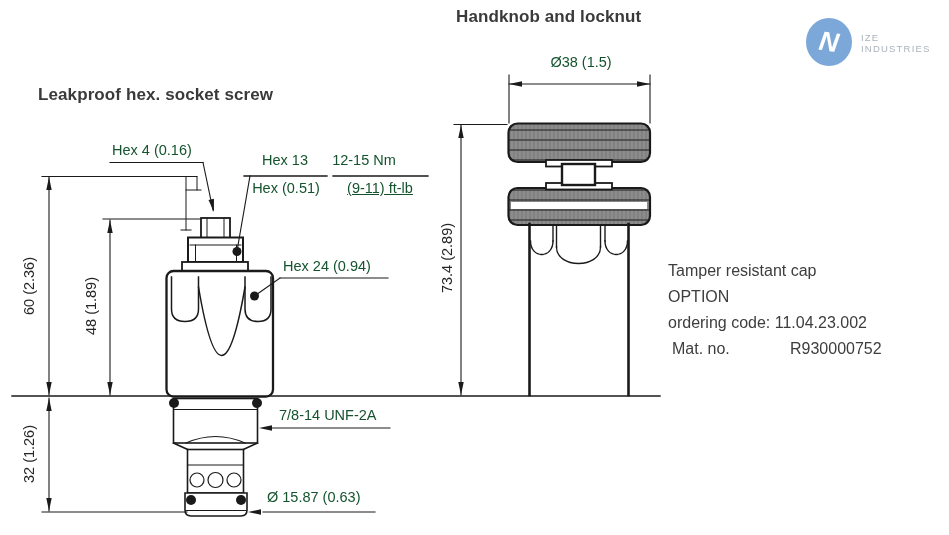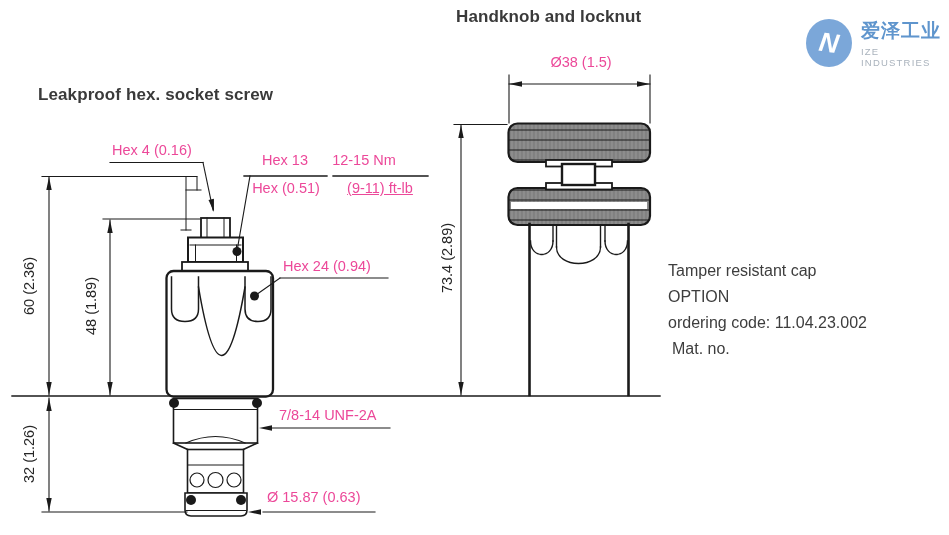--- a/index.html
+++ b/index.html
@@ -2,21 +2,21 @@
 <html><head>
 <meta charset="utf-8">
 <style>
   html,body{margin:0;padding:0;background:#fff;}
   .stage{
     position:relative; width:949px; height:535px; background:#ffffff;
     font-family:"Liberation Sans", sans-serif; overflow:hidden;
   }
   .stage svg{position:absolute;left:0;top:0;}
   .lbl{
-    position:absolute; white-space:nowrap; font-size:14.5px; color:#ec4899;
+    position:absolute; white-space:nowrap; font-size:14.5px; color:#14532d;
     line-height:18px;
   }
   .lbl.centered{transform:translateX(-50%);}
   .vlabel{
     position:absolute; white-space:nowrap; font-size:14.5px; color:#262626;
     transform:translate(-50%,-50%) rotate(-90deg);
   }
   .title{
     position:absolute; white-space:nowrap; font-size:17px; font-weight:600;
     color:#3a3a3a; letter-spacing:0.1px;
@@ -182,26 +182,26 @@
   <div class="vlabel" style="left:91px; top:306px;">48 (1.89)</div>
   <div class="vlabel" style="left:29px; top:454px;">32 (1.26)</div>
   <div class="vlabel" style="left:447px; top:258px;">73.4 (2.89)</div>
 
   <div class="option">
     <div>Tamper resistant cap</div>
     <div>OPTION</div>
     <div>ordering code: 11.04.23.002</div>
     <div class="opt-mat">
       <span class="opt-mat-label">Mat. no.</span>
+      <span class="opt-mat-value">R930000752</span>
     </div>
   </div>
 
   <div class="logo">
     <div class="logo-mark" style="background: rgb(123, 167, 217);">
       <span class="logo-n">N</span>
     </div>
     <div class="logo-text">
-      <div class="logo-cn" style="color: rgb(95, 149, 205);">爱泽工业</div>
       <div class="logo-en" style="color: rgb(169, 178, 188);">IZE INDUSTRIES</div>
     </div>
   </div>
 
 </div>
 
 </body></html>

